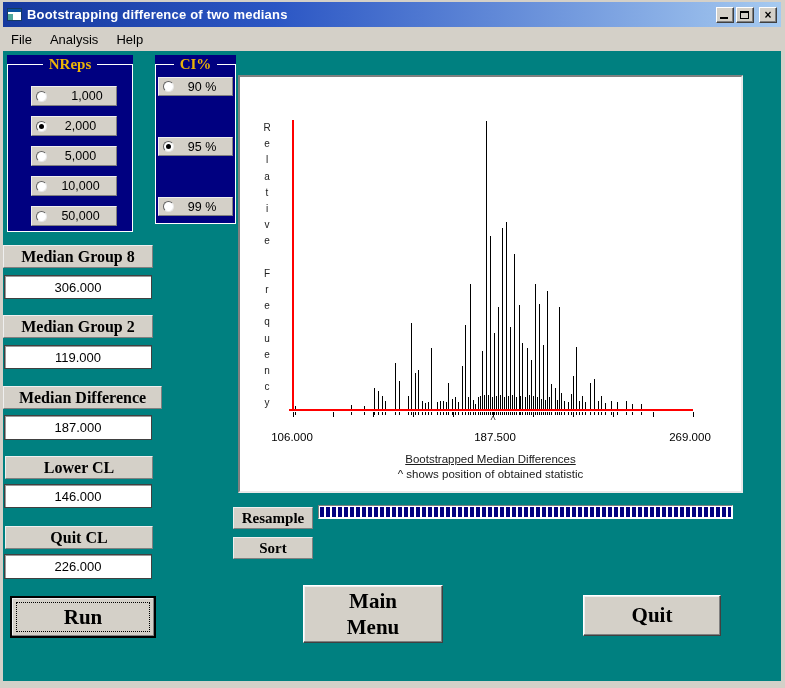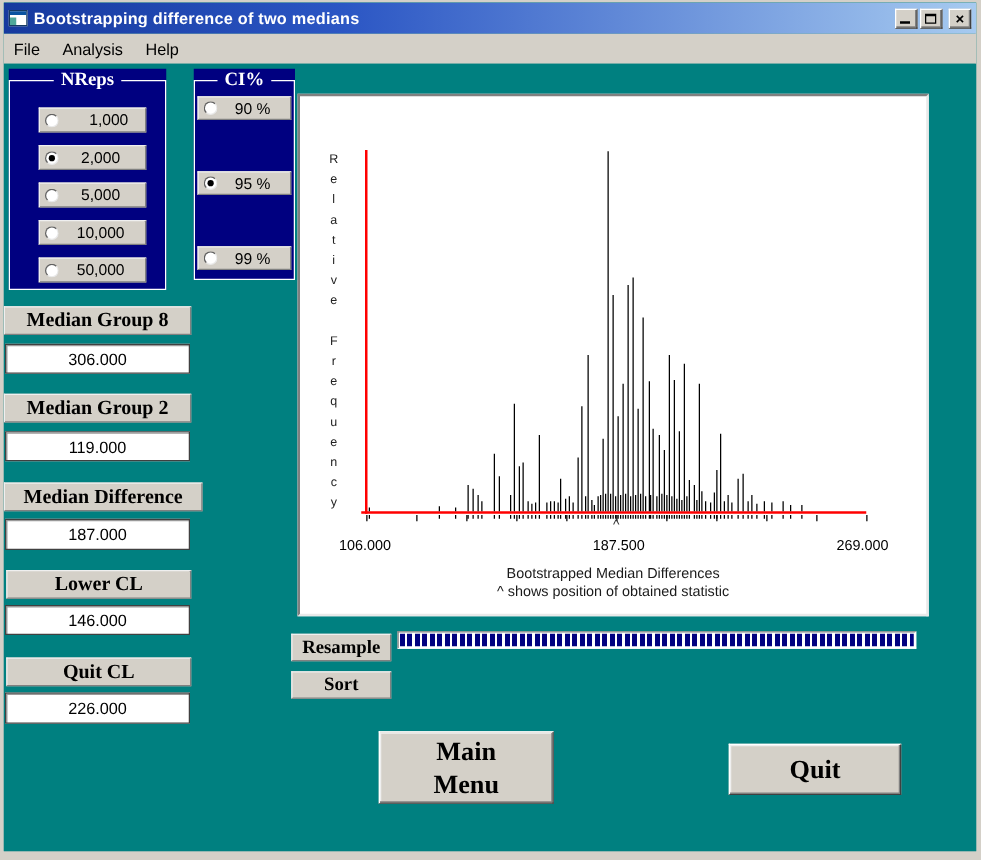--- a/index.html
+++ b/index.html
@@ -54,21 +54,21 @@
 
   
   #client{position:absolute;left:0;top:49px;right:0;bottom:0;background:#008080;}
 
   
   .navy-frame{position:absolute;background:#000080;}
   .frame-border{position:absolute;left:0;right:0;top:9px;bottom:0;border:1px solid #fff;}
   .frame-title{
     position:absolute;top:0;left:0;right:0;text-align:center;
     font-family:"Liberation Serif","DejaVu Serif",serif;
-    font-weight:bold;font-size:15px;color:#ffffff;line-height:18px;
+    font-weight:bold;font-size:15px;color:#eab308;line-height:18px;
   }
   .frame-title span{background:#000080;padding:0 6px;}
   #nreps-frame{left:4px;top:4px;width:126px;height:177px;}
   #ci-frame{left:152px;top:4px;width:81px;height:169px;}
 
   .radio-row{
     position:absolute;background:#d4d0c8;
     border:1px solid;border-color:#efefef #808080 #808080 #efefef;
     display:flex;align-items:center;font-size:12.5px;color:#000;
     padding-left:4px;cursor:default;
@@ -442,21 +442,21 @@
           <div class="tick major" style="left: 293px;"></div>
           <div class="tick major" style="left: 333px;"></div>
           <div class="tick major" style="left: 373px;"></div>
           <div class="tick major" style="left: 413px;"></div>
           <div class="tick major" style="left: 453px;"></div>
         </div>
       <div id="stat-caret" style="left: 243px;">^</div>
       <div class="x-tick-label" style="left:12px;">106.000</div>
       <div class="x-tick-label" style="left:215px;">187.500</div>
       <div class="x-tick-label" style="left:410px;">269.000</div>
-      <div class="chart-caption" style="top:376px;">Bootstrapped Median Differences</div>
+      <div class="chart-caption" style="top:376px;text-decoration:underline;">Bootstrapped Median Differences</div>
       <div class="chart-caption" style="top:391px;">^ shows position of obtained statistic</div>
     </div>
 
     <div class="stat-label" style="left:0;top:194px;width:150px;height:23px;">Median Group 8</div>
     <div class="stat-field" style="left:1px;top:224px;width:148px;height:24px;">306.000</div>
 
     <div class="stat-label" style="left:0;top:264px;width:150px;height:23px;">Median Group 2</div>
     <div class="stat-field" style="left:1px;top:294px;width:148px;height:24px;">119.000</div>
 
     <div class="stat-label" style="left:0;top:335px;width:159px;height:23px;">Median Difference</div>
@@ -467,20 +467,24 @@
 
     <div class="stat-label" style="left:2px;top:475px;width:148px;height:23px;">Quit CL</div>
     <div class="stat-field" style="left:1px;top:503px;width:148px;height:25px;">226.000</div>
 
     <div class="mini-label" style="left:230px;top:456px;width:80px;height:22px;">Resample</div>
     <div id="progress-bar">
       <div id="progress-fill"></div>
     </div>
     <div class="mini-label" style="left:230px;top:486px;width:80px;height:22px;">Sort</div>
 
+    <div class="push-btn" id="run-btn">
+      <span class="focus-rect"></span>
+      <span>Run</span>
+    </div>
     <div class="push-btn" id="main-menu-btn">
       <span>Main</span>
       <span>Menu</span>
     </div>
     <div class="push-btn" id="quit-btn">
       <span>Quit</span>
     </div>
 
   </div>
 </div>

